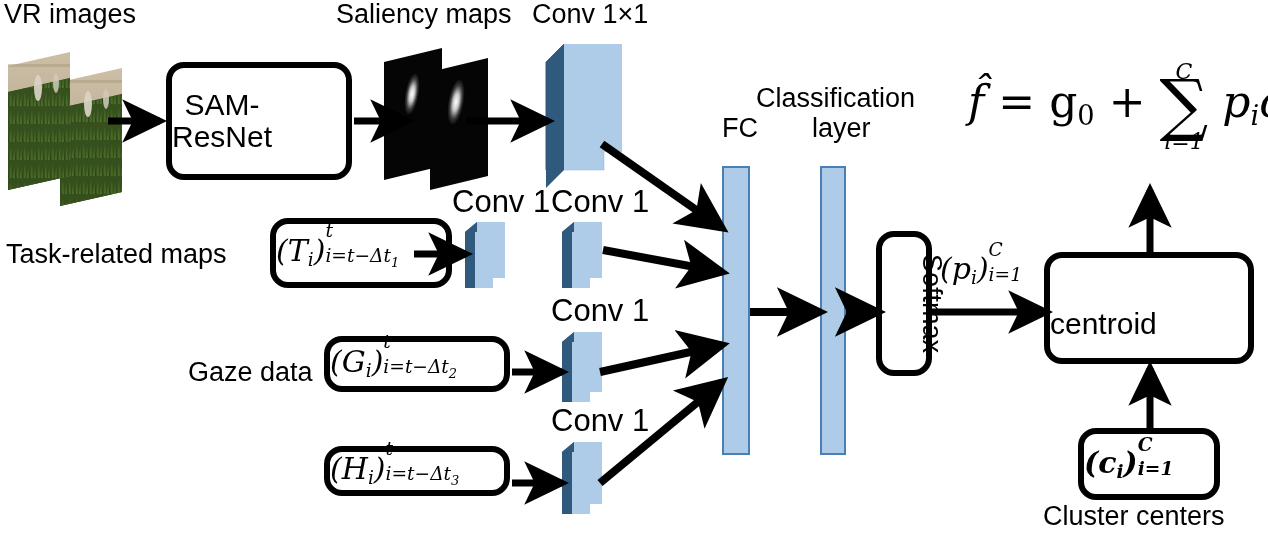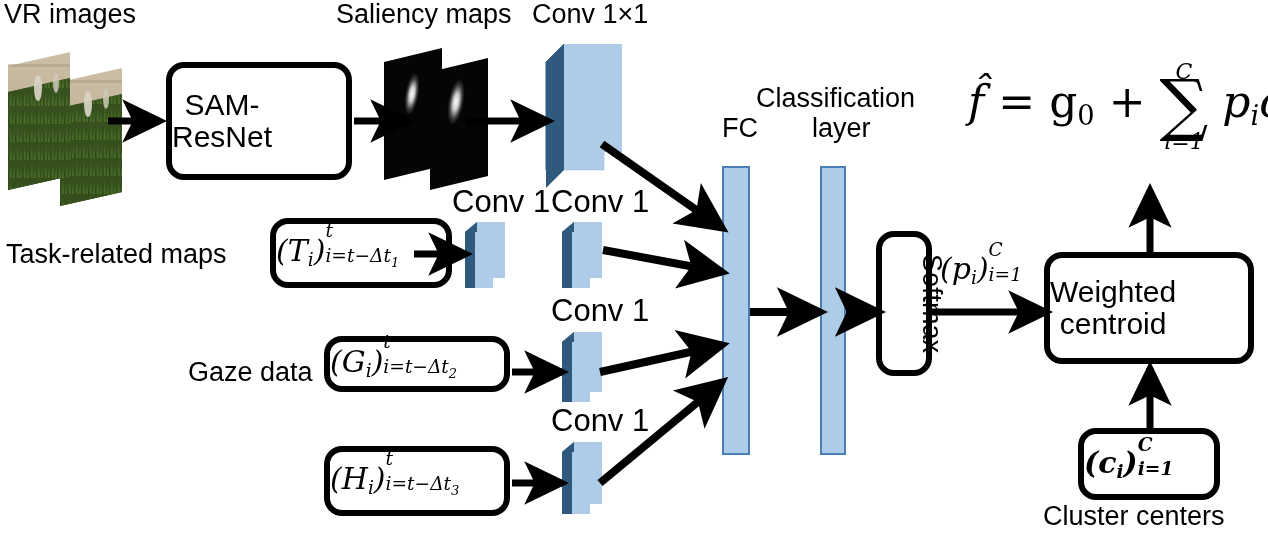--- a/index.html
+++ b/index.html
@@ -266,21 +266,21 @@
   </div>
 
   <div class="lbl" style="left:940px; top:252px; font-size:30px;">
     <span class="math">
       (<span>p</span><sub class="mm">i</sub>)<span class="subsup"><span class="s-top">C</span><span class="s-bot">i=1</span></span>
     </span>
   </div>
 
   <div class="rbox" style="left:1044px; top:252px; width:210px; height:112px;">
     <div class="rbox-txt">
-      <span>Weighted</span><br>
+      <br>
       <span>centroid</span>
     </div>
   </div>
 
   <div class="rbox" style="left:1078px; top:428px; width:142px; height:72px;font-weight:bold;">
     <span class="math" style="font-size:30px;">
       (<span>c</span><sub class="mm">i</sub>)<span class="subsup"><span class="s-top">C</span><span class="s-bot">i=1</span></span>
     </span>
   </div>
   <div class="lbl lbl-plain" style="left:1043px; top:502px;">Cluster centers</div>
@@ -307,21 +307,21 @@
     </span>
   </div>
 
   <div class="lbl lbl-plain" style="left:188px; top:358px;">Gaze data</div>
   <div class="rbox" style="left:324px; top:336px; width:186px; height:56px;">
     <span class="math" style="font-size:30px;">
       (<span>G</span><sub class="mm">i</sub>)<span class="subsup"><span class="s-top">t</span><span class="s-bot"><span>i=t−Δt</span><sub style="font-size:0.7em;">2</sub></span></span>
     </span>
   </div>
 
-  <div class="rbox" style="left:324px; top:446px; width:186px; height:70px;">
+  <div class="rbox" style="left:324px; top:446px; width:186px; height:50px;">
     <span class="math" style="font-size:30px;">
       (<span>H</span><sub class="mm">i</sub>)<span class="subsup"><span class="s-top">t</span><span class="s-bot"><span>i=t−Δt</span><sub style="font-size:0.7em;">3</sub></span></span>
     </span>
   </div>
 
   <svg class="arrows">
     <defs>
       <marker id="ah" markerWidth="7" markerHeight="7" refX="5.4" refY="3.5" orient="auto" markerUnits="strokeWidth">
         <path d="M0,0.4 L6.4,3.5 L0,6.6 L1.5,3.5 Z" fill="#000"></path>
       </marker>

